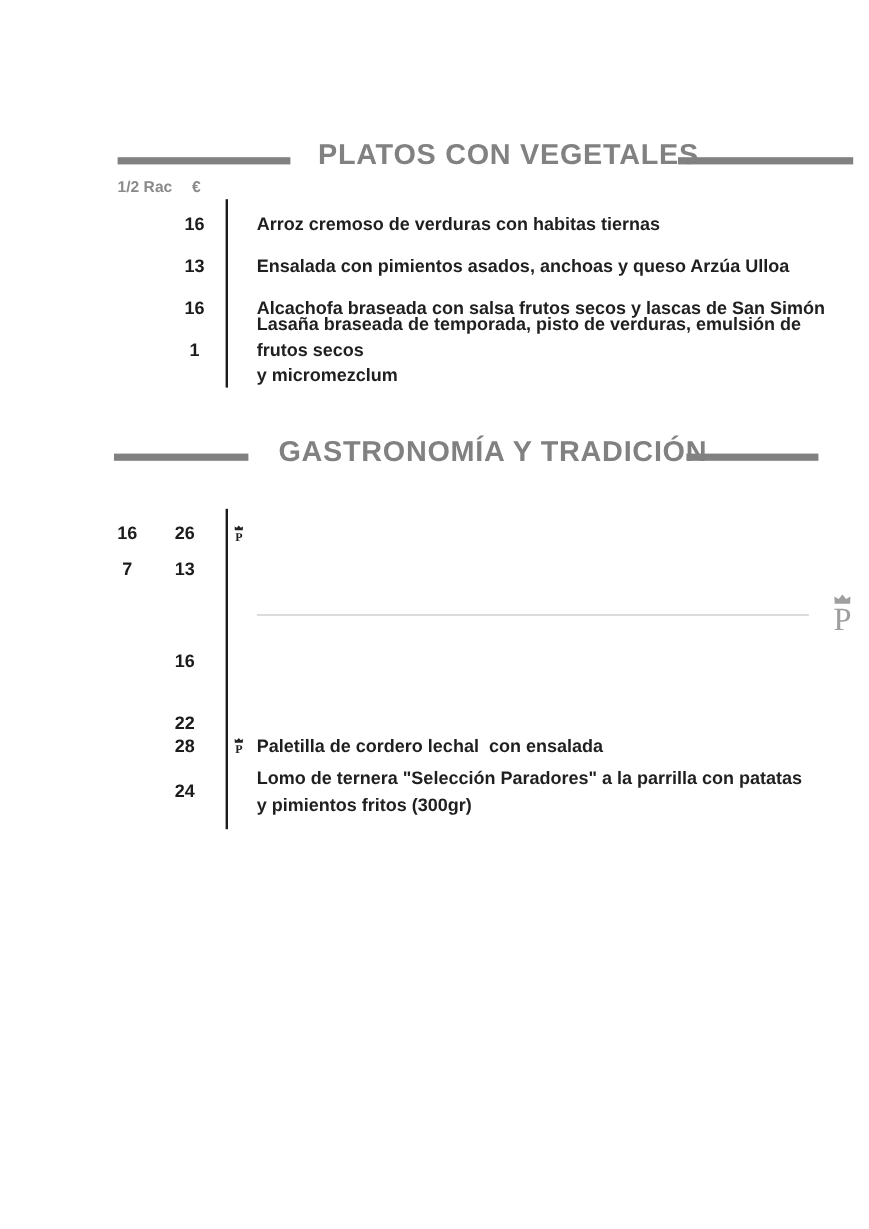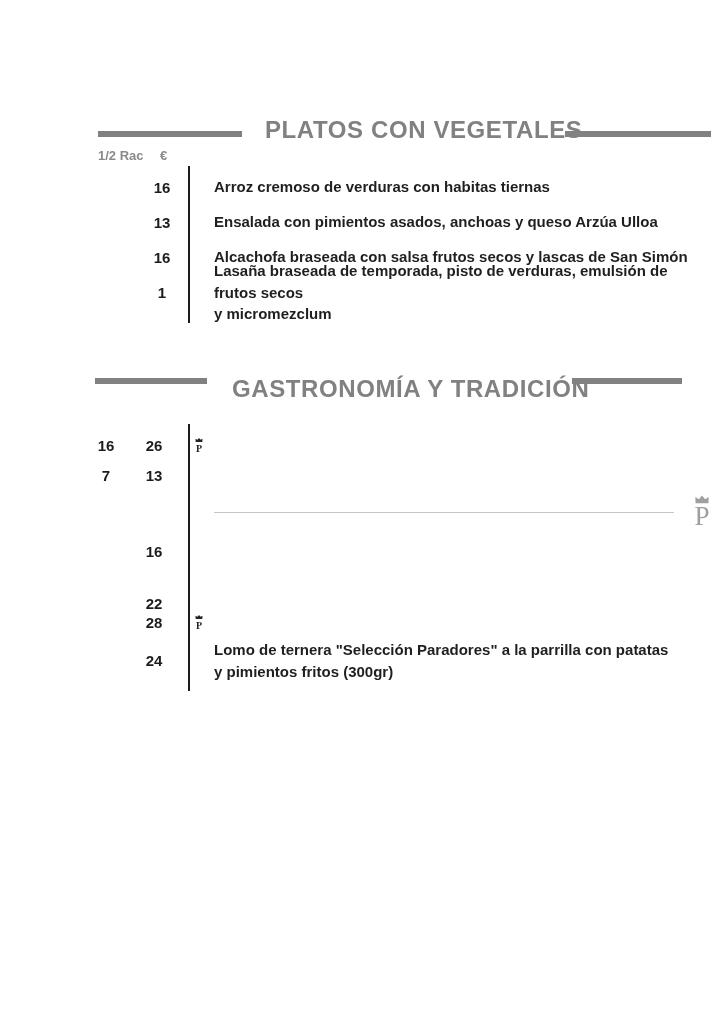--- a/index.html
+++ b/index.html
@@ -129,21 +129,21 @@
     <span class="item-price">16</span>
     <span class="item-text">Alcachofa braseada con salsa frutos secos y lascas de San Simón</span>
   </div>
   <div class="row" style="top:270px; height:44px;">
     <span class="item-price">1</span>
     <span class="item-text">Lasaña braseada de temporada, pisto de verduras, emulsión de frutos secos
 y micromezclum</span>
   </div>
 
   <div class="hbar" style="left:81px; top:378px; width:112px;"></div>
-  <h1 class="section-title" style="left:218px; top:376px;">GASTRONOMÍA Y TRADICIÓN</h1>
+  <h1 class="section-title" style="left:218px; top:364px;">GASTRONOMÍA Y TRADICIÓN</h1>
   <div class="hbar" style="left:558px; top:378px; width:110px;"></div>
 
   <div class="vline" style="left:174px; top:424px; height:267px;"></div>
 
   <div class="row sec2" style="top:434px; height:22px;">
     <span class="half-price">16</span>
     <span class="item-price">26</span>
     <span class="mark">
       <svg width="8" height="5" viewBox="0 0 12 7">
           <path d="M1 6.4 L0.8 1.6 L3.6 3.3 L6 0.4 L8.4 3.3 L11.2 1.6 L11 6.4 Z" fill="currentColor"></path>
@@ -171,20 +171,21 @@
     <span class="item-price">22</span>
   </div>
   <div class="row sec2" style="top:611px; height:22px;">
     <span class="item-price">28</span>
     <span class="mark">
       <svg width="8" height="5" viewBox="0 0 12 7">
           <path d="M1 6.4 L0.8 1.6 L3.6 3.3 L6 0.4 L8.4 3.3 L11.2 1.6 L11 6.4 Z" fill="currentColor"></path>
         </svg>
       <span class="mark-p">P</span>
     </span>
+    <span class="item-text">Paletilla de cordero lechal  con ensalada</span>
   </div>
   <div class="row sec2" style="top:638px; height:44px;">
     <span class="item-price">24</span>
     <span class="item-text">Lomo de ternera "Selección Paradores" a la parrilla con patatas
 y pimientos fritos (300gr)</span>
   </div>
 
 </div>
 
 </body></html>

